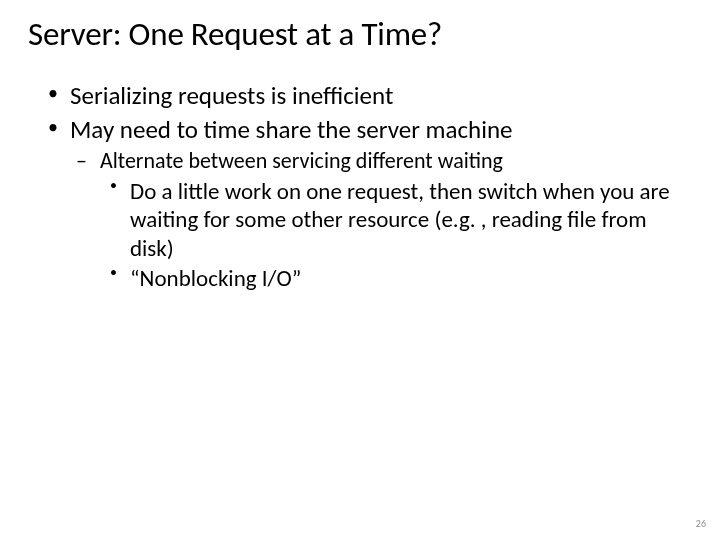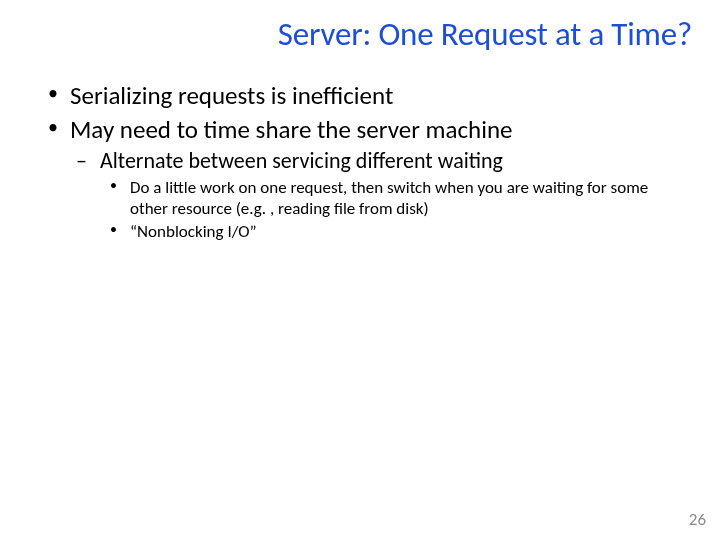--- a/index.html
+++ b/index.html
@@ -1,28 +1,28 @@
 <!DOCTYPE html>
 <html><head>
 <meta charset="utf-8">
 <style>
 html,body{margin:0;padding:0}
 body{width:720px;height:540px;background:#fff;font-family:Calibri,"Segoe UI",Arial,sans-serif;color:#000;position:relative;overflow:hidden}
 .slide{padding:14px 28px 0 28px}
-h1{font-size:33px;font-weight:400;color:#1d4ed8;margin:0 0 27px 0;text-align:right;letter-spacing:-0.2px}
+h1{font-size:33px;font-weight:400;color:#000000;margin:0 0 27px 0;text-align:left;letter-spacing:-0.2px}
 ul.lvl1{list-style:none;padding:0;margin:16px}
 ul.lvl1>li{font-size:25px;margin:0 0 3px 0;padding-left:26px;position:relative;line-height:1.22}
 ul.lvl1>li::before{content:"•";position:absolute;left:4px;top:0;font-size:20px}
 ul.lvl2{list-style:none;padding:0;margin:3px 0 8px 0}
 ul.lvl2>li{font-size:22px;margin:0 0 2px 0;padding-left:30px;position:relative;line-height:1.22}
 ul.lvl2>li::before{content:"–";position:absolute;left:6px;top:0}
 ul.lvl3{list-style:none;padding:0;margin:2px 0 4px 0}
-ul.lvl3>li{font-size:17px;margin:0 0 2px 0;padding-left:30px;position:relative;line-height:1.24}
+ul.lvl3>li{font-size:23px;margin:0 0 2px 0;padding-left:30px;position:relative;line-height:1.24}
 ul.lvl3>li::before{content:"•";position:absolute;left:10px;top:0;font-size:14px}
-.pagenum{position:absolute;right:14px;bottom:10px;font-size:17px;color:#8a8a8a}
+.pagenum{position:absolute;right:14px;bottom:10px;font-size:10px;color:#8a8a8a}
 </style>
 </head>
 <body>
 
 <div class="slide">
   <h1>Server: One Request at a Time?</h1>
 
   <ul class="lvl1">
 
     <li>

